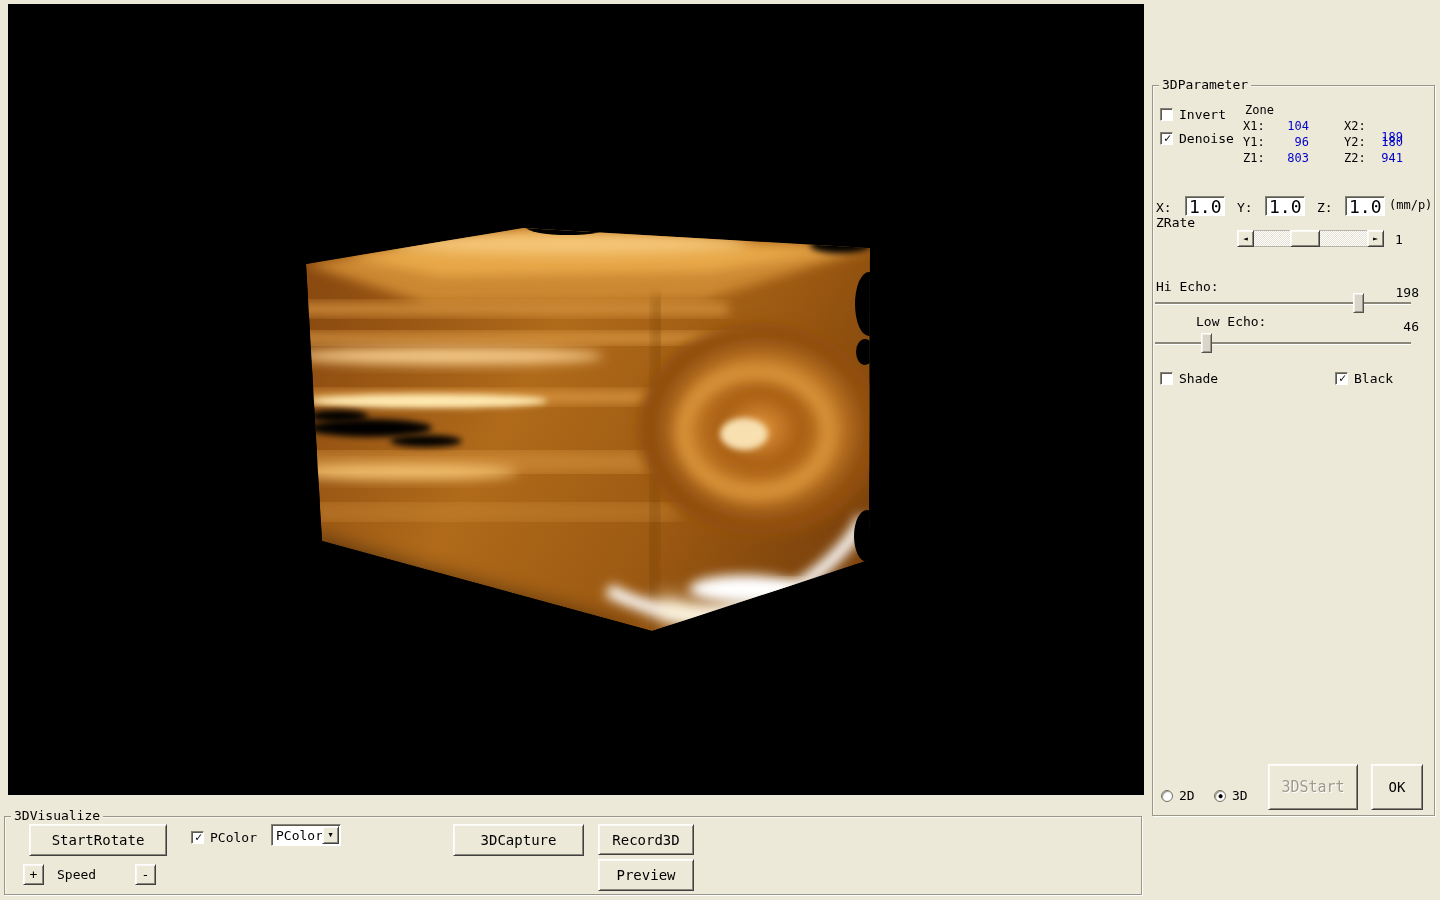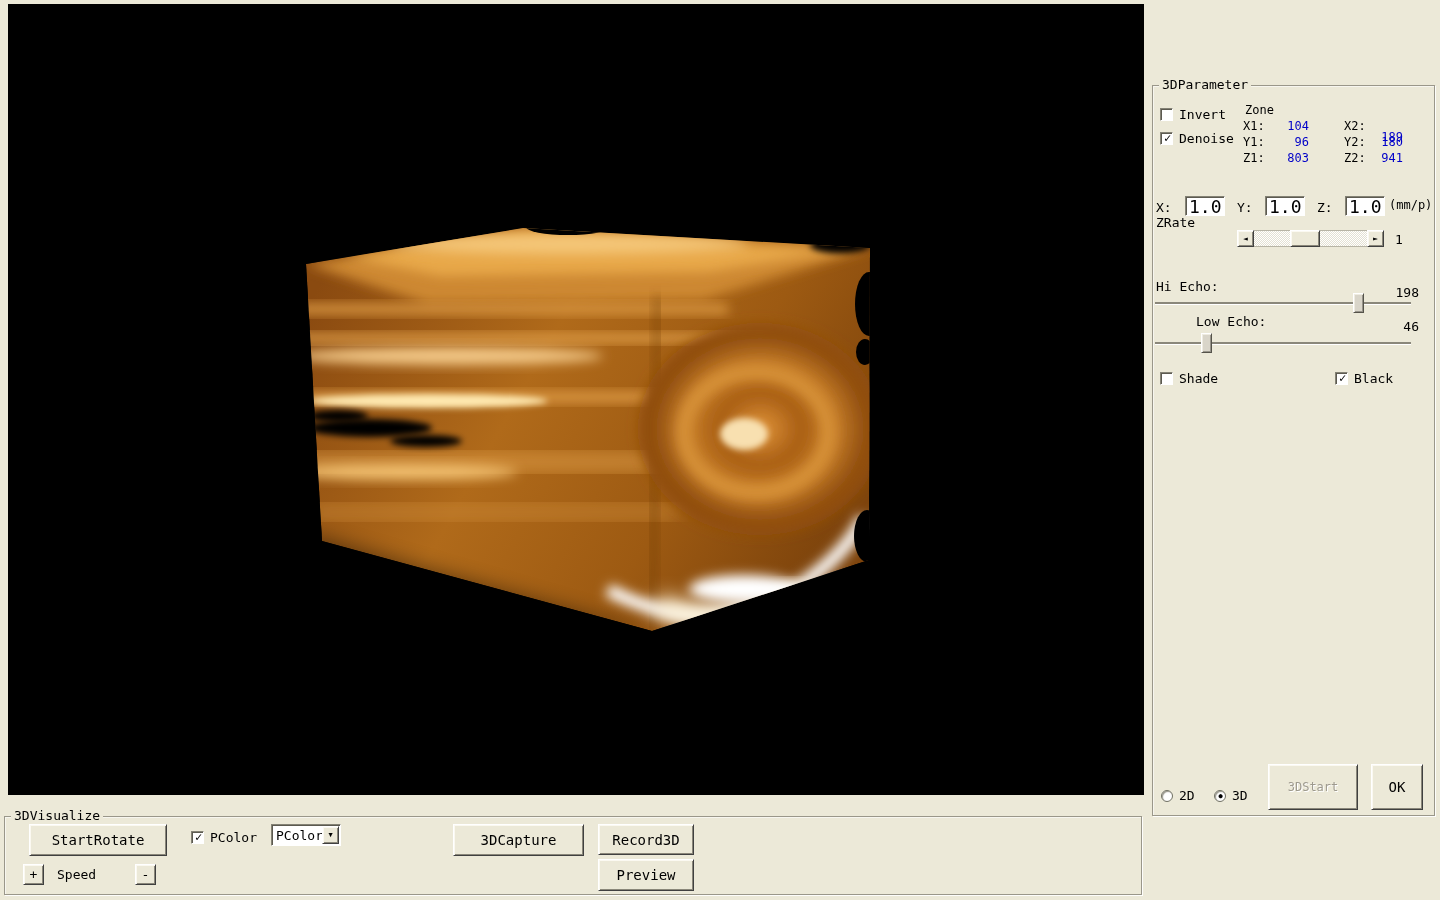--- a/index.html
+++ b/index.html
@@ -33,21 +33,21 @@
     position:absolute;
     background:#ece9d8;
     border:1px solid;
     border-color:#ffffff #404040 #404040 #ffffff;
     box-shadow: inset 1px 1px 0 #fbf9f1, inset -1px -1px 0 #8a877a;
     display:flex; align-items:center; justify-content:center;
     font-family:"DejaVu Sans Mono", monospace;
     font-size:14px; color:#000; cursor:default; white-space:nowrap;
   }
   .btn.small { font-size:13px; }
-  .btn.disabled { color:#9e9a8e; text-shadow:1px 1px 0 #fff; font-size:12px; }
+  .btn.disabled { color:#9e9a8e; text-shadow:1px 1px 0 #fff; font-size:15px; }
   .checkbox {
     display:inline-block; width:13px; height:13px; background:#fff;
     border:1px solid; border-color:#848275 #fff #fff #848275;
     box-shadow: inset 1px 1px 0 #5c5a50;
     vertical-align:middle; position:relative; flex:none;
   }
   .check-glyph {
     position:absolute; left:0px; top:-1px; width:13px; height:13px;
     font-size:12px; font-weight:bold; line-height:13px; text-align:center; color:#000;
   }

